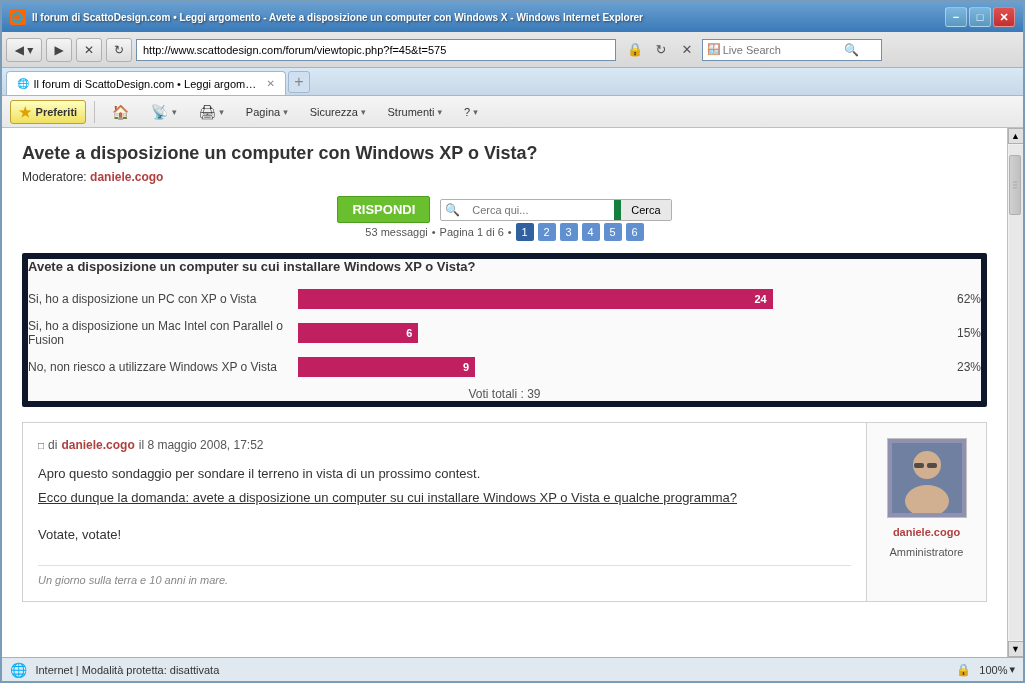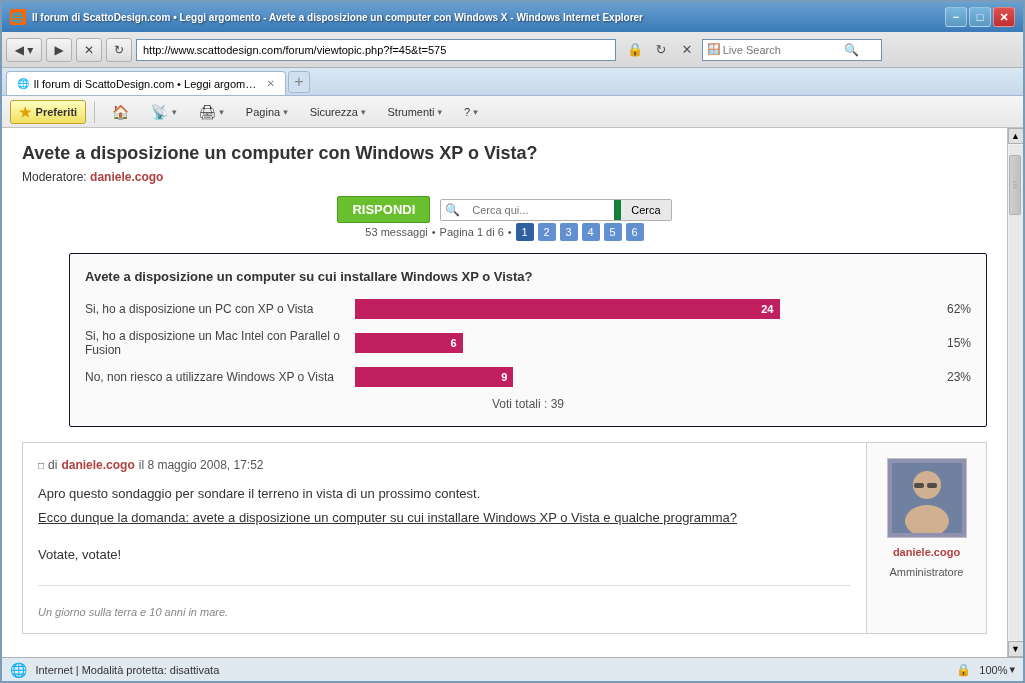--- a/index.html
+++ b/index.html
@@ -69,38 +69,38 @@
     .reply-btn { background: #6abf2e; border: 1px solid #4a9f1e; color: white; font-weight: bold; font-size: 13px; padding: 5px 14px; cursor: pointer; border-radius: 2px; }
     .search-box { display: flex; align-items: center; border: 1px solid #b0b0b0; border-radius: 2px; overflow: hidden; }
     .search-input { border: none; outline: none; padding: 4px 8px; font-size: 11px; width: 150px; background: white; color: #888; }
     .search-btn { background: #e8e8e8; border: none; border-left: 7px solid #15803d; padding: 4px 10px; cursor: pointer; font-size: 11px; }
     .pagination-info { font-size: 11px; color: #555; display: flex; align-items: center; gap: 4px; }
     .page-link { display: inline-flex; align-items: center; justify-content: center; width: 18px; height: 18px; background: #5080c0; color: white; font-size: 11px; text-decoration: none; border-radius: 2px; }
     .page-link.current { background: #3060a0; }
     .page-link.other { background: #6090d0; }
 
     
-    .poll-section { border: 1px solid #0f172a; border-radius: 2px; padding: 15px; margin-bottom: 15px; background: #fafafa; margin-left: 47px; }
+    .poll-section { border: 6px solid #0f172a; border-radius: 2px; margin-bottom: 15px; background: #fafafa; }
     .poll-question { font-size: 13px; font-weight: bold; color: #333; margin-bottom: 15px; }
     .poll-row { display: flex; align-items: center; margin-bottom: 10px; gap: 10px; }
     .poll-label { font-size: 12px; color: #444; width: 260px; flex-shrink: 0; }
     .poll-bar-container { flex: 1; position: relative; }
     .poll-bar { height: 20px; background: #c02060; display: flex; align-items: center; justify-content: flex-end; padding-right: 6px; }
     .poll-bar-num { color: white; font-size: 11px; font-weight: bold; }
     .poll-pct { font-size: 12px; color: #444; width: 40px; text-align: right; }
     .poll-totals { font-size: 12px; color: #555; text-align: center; margin-top: 8px; }
 
     
     .post-section { border: 1px solid #d0d0d0; display: flex; gap: 0; }
     .post-content { flex: 1; padding: 15px; }
     .post-header { font-size: 12px; color: #555; margin-bottom: 12px; display: flex; align-items: center; gap: 4px; }
     .post-header-icon { font-size: 10px; }
     .post-author-link { color: #b04040; font-weight: bold; text-decoration: none; }
     .post-body { font-size: 13px; color: #333; line-height: 1.6; margin-bottom: 15px; }
-    .post-signature { font-size: 11px; color: #888; font-style: italic; margin-top: 20px; border-top: 1px solid #e0e0e0; padding-top: 20px; }
+    .post-signature { font-size: 11px; color: #888; font-style: italic; margin-top: 20px; border-top: 1px solid #e0e0e0; padding-top: 8px; }
     .post-sidebar { width: 120px; border-left: 1px solid #d0d0d0; padding: 15px 10px; display: flex; flex-direction: column; align-items: center; gap: 8px; background: #fafafa; }
     .avatar-img { width: 80px; height: 80px; background: #9090b0; border: 1px solid #c0c0c0; overflow: hidden; display: flex; align-items: center; justify-content: center; }
     .poster-name { color: #b04040; font-weight: bold; font-size: 11px; text-align: center; }
     .poster-role { font-size: 11px; color: #555; text-align: center; }
     .poster-stats { font-size: 11px; color: #444; line-height: 1.6; }
     .stat-link { color: #3060c0; text-decoration: none; }
 
     
     .status-bar { background: #e0e8f0; height: 24px; border-top: 1px solid #b0b0b0; display: flex; align-items: center; padding: 0 8px; gap: 8px; }
     .status-icon { font-size: 14px; color: #4080c0; }

